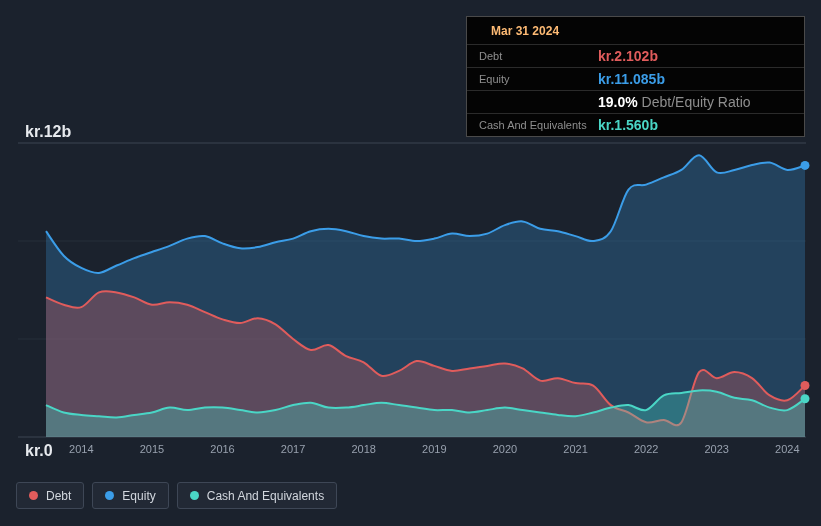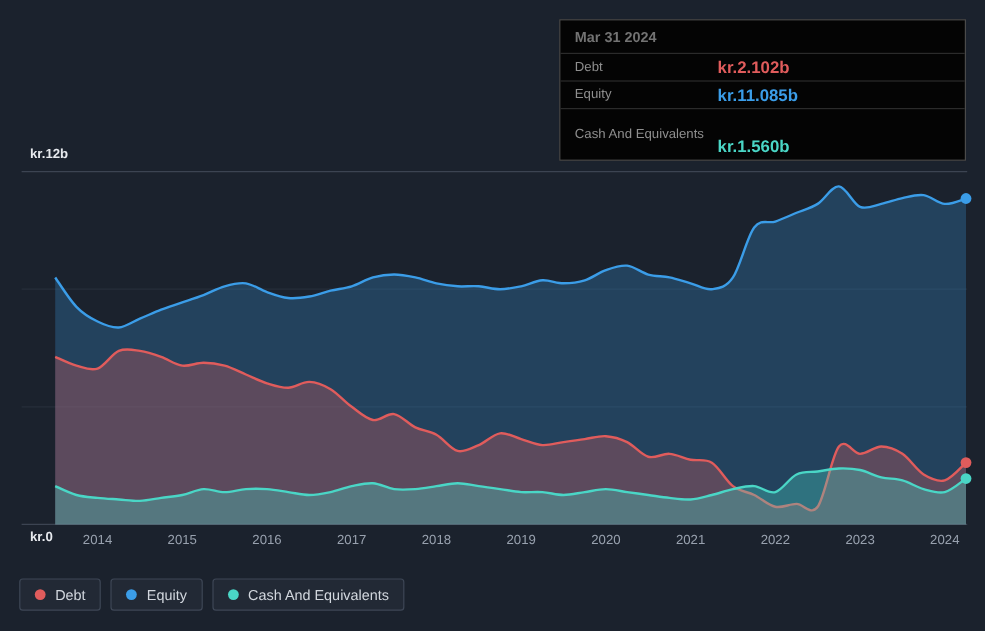--- a/index.html
+++ b/index.html
@@ -3,34 +3,34 @@
 <meta charset="utf-8">
 <style>
   html,body{margin:0;padding:0;background:#1b222d;}
   .stage{
     position:relative;width:821px;height:526px;overflow:hidden;
     background:#1b222d;
     font-family:"Liberation Sans", sans-serif;
   }
   #chart-svg{position:absolute;left:0;top:0;}
   .ylab{
-    position:absolute;left:25px;font-size:11px;font-weight:700;color:#e7eaee;
+    position:absolute;left:25px;font-size:16px;font-weight:700;color:#e7eaee;
   }
   .ylab-top{top:123px;}
   .ylab-bot{top:442px;}
 
   
   .tooltip{
     position:absolute;left:466px;top:16px;width:339px;
     background:#040404;border:1px solid #4a4a4a;box-sizing:border-box;
     color:#fff;
   }
   .tt-title{
-    font-size:12px;font-weight:700;color:#737373;
-    padding:7px 12px 6px 12px;
+    font-size:12px;font-weight:700;color:#fdba74;
+    padding:7px 12px 6px 24px;
   }
   .tt-row{
     display:flex;align-items:center;
     border-top:1px solid #2b2b2b;
     padding:3px 12px;min-height:13px;
   }
   .tt-label{
     width:119px;flex:0 0 119px;font-size:11px;color:#8f8f8f;
   }
   .tt-value{font-size:14px;font-weight:700;}
@@ -90,22 +90,26 @@
     <div class="tt-title">Mar 31 2024</div>
     <div class="tt-row">
       <span class="tt-label">Debt</span>
       <span class="tt-value" style="color: rgb(224, 92, 92);">kr.2.102b</span>
     </div>
     <div class="tt-row">
       <span class="tt-label">Equity</span>
       <span class="tt-value" style="color: rgb(59, 157, 232);">kr.11.085b</span>
     </div>
     <div class="tt-row">
+      <span class="tt-label"></span>
+      <span class="tt-value"><b>19.0%</b> <span class="tt-muted">Debt/Equity Ratio</span></span>
+    </div>
+    <div class="tt-row">
       <span class="tt-label">Cash And Equivalents</span>
-      <span class="tt-value" style="color: rgb(74, 214, 198); margin-top: 20px;">kr.1.560b</span>
+      <span class="tt-value" style="color: rgb(74, 214, 198);">kr.1.560b</span>
     </div>
   </div>
 
   <div class="legend">
     <button class="pill">
       <span class="dot" style="background: rgb(224, 92, 92);"></span>
       <span>Debt</span>
     </button>
     <button class="pill">
       <span class="dot" style="background: rgb(59, 157, 232);"></span>

